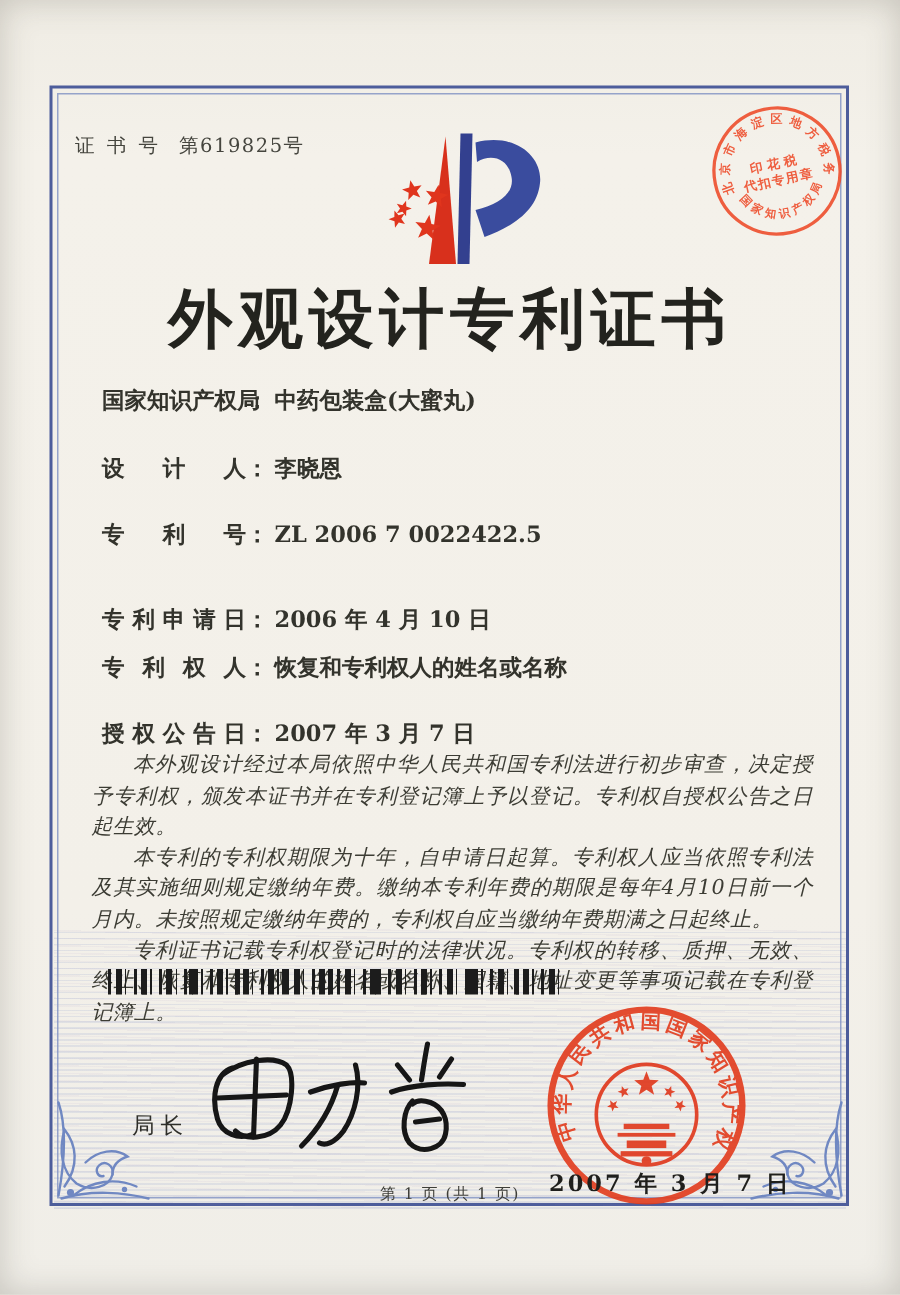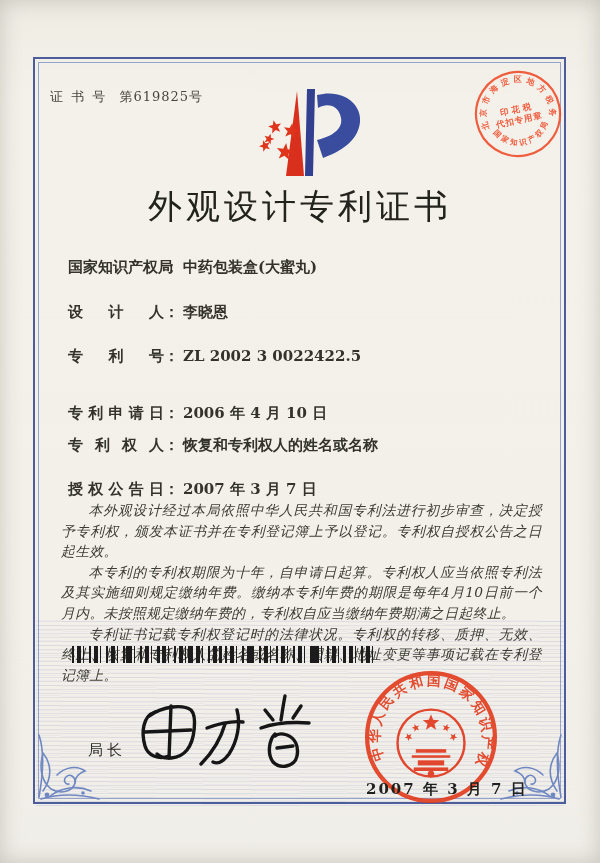--- a/index.html
+++ b/index.html
@@ -18,21 +18,21 @@
   .guilloche{
     position:absolute;left:36px;top:618px;width:528px;height:188px;z-index:1;
     background:
       repeating-linear-gradient(0deg,rgba(125,145,200,.16) 0 1px,transparent 1px 4px),
       repeating-linear-gradient(1.2deg,rgba(150,130,190,.07) 0 1px,transparent 1px 5px);
   }
   .cert-no{position:absolute;left:50px;top:88px;font-size:13px;letter-spacing:2px;color:#45453e;z-index:2;}
   .cert-no .num{letter-spacing:1px;margin-left:6px;}
   .title{
     position:absolute;left:0;top:184px;width:100%;text-align:center;z-index:2;
-    font-size:34px;font-weight:normal;letter-spacing:4px;color:#23231e;
+    font-size:43px;font-weight:bold;letter-spacing:4px;color:#23231e;
   }
   .fields{position:absolute;left:0;top:0;width:100%;z-index:2;}
   .field{position:absolute;left:68px;font-size:15px;font-weight:600;color:#33332c;white-space:nowrap;}
   .f-label{display:inline-block;width:96px;text-align:justify;text-align-last:justify;}
   .f-colon{display:inline-block;margin-right:4px;}
   .paras{
     position:absolute;left:61px;top:500px;width:481px;z-index:2;
     font-size:13.8px;line-height:20.6px;text-align:justify;color:#3c3c34;letter-spacing:.4px;
   }
   .paras p{margin:0;text-indent:2em;font-style:italic;}
@@ -101,21 +101,21 @@
   </svg>
 
   <div class="fields">
     <div class="field" style="top:258px">
       <span class="f-label">国家知识产权局</span><span class="f-colon">：</span><span class="f-value">中药包装盒(大蜜丸)</span>
     </div>
     <div class="field" style="top:303px">
       <span class="f-label">设计人</span><span class="f-colon">：</span><span class="f-value">李晓恩</span>
     </div>
     <div class="field" style="top:347px">
-      <span class="f-label">专利号</span><span class="f-colon">：</span><span class="f-value">ZL 2002 3 0022422.5</span>
+      <span class="f-label">专利号</span><span class="f-colon">：</span><span class="f-value">ZL 2006 7 0022422.5</span>
     </div>
     <div class="field" style="top:404px">
       <span class="f-label">专利申请日</span><span class="f-colon">：</span><span class="f-value">2006 年 4 月 10 日</span>
     </div>
     <div class="field" style="top:436px">
       <span class="f-label">专利权人</span><span class="f-colon">：</span><span class="f-value">恢复和专利权人的姓名或名称</span>
     </div>
     <div class="field" style="top:480px">
       <span class="f-label">授权公告日</span><span class="f-colon">：</span><span class="f-value">2007 年 3 月 7 日</span>
     </div>
@@ -188,14 +188,15 @@
       <path d="M2,4 C8,22 6,44 2,66"></path>
       <path d="M4,68 C24,62 46,64 62,68"></path>
       <path d="M6,60 C16,46 14,32 6,22 C2,36 4,50 14,58 C24,64 36,60 38,52 C39,46 33,42 29,46 C26,49 28,54 32,53"></path>
       <path d="M12,66 C24,56 40,54 54,60"></path>
       <path d="M20,44 C28,36 40,34 48,40 C42,42 38,46 38,52"></path>
       <circle cx="10" cy="64" r="2.4" fill="#7088c2" stroke="none"></circle>
       <circle cx="46" cy="62" r="1.8" fill="#7088c2" stroke="none"></circle>
     </g>
   </svg>
 
+  <div class="footer">第 1 页 (共 1 页)</div>
 
 </div>
 
 </body></html>

